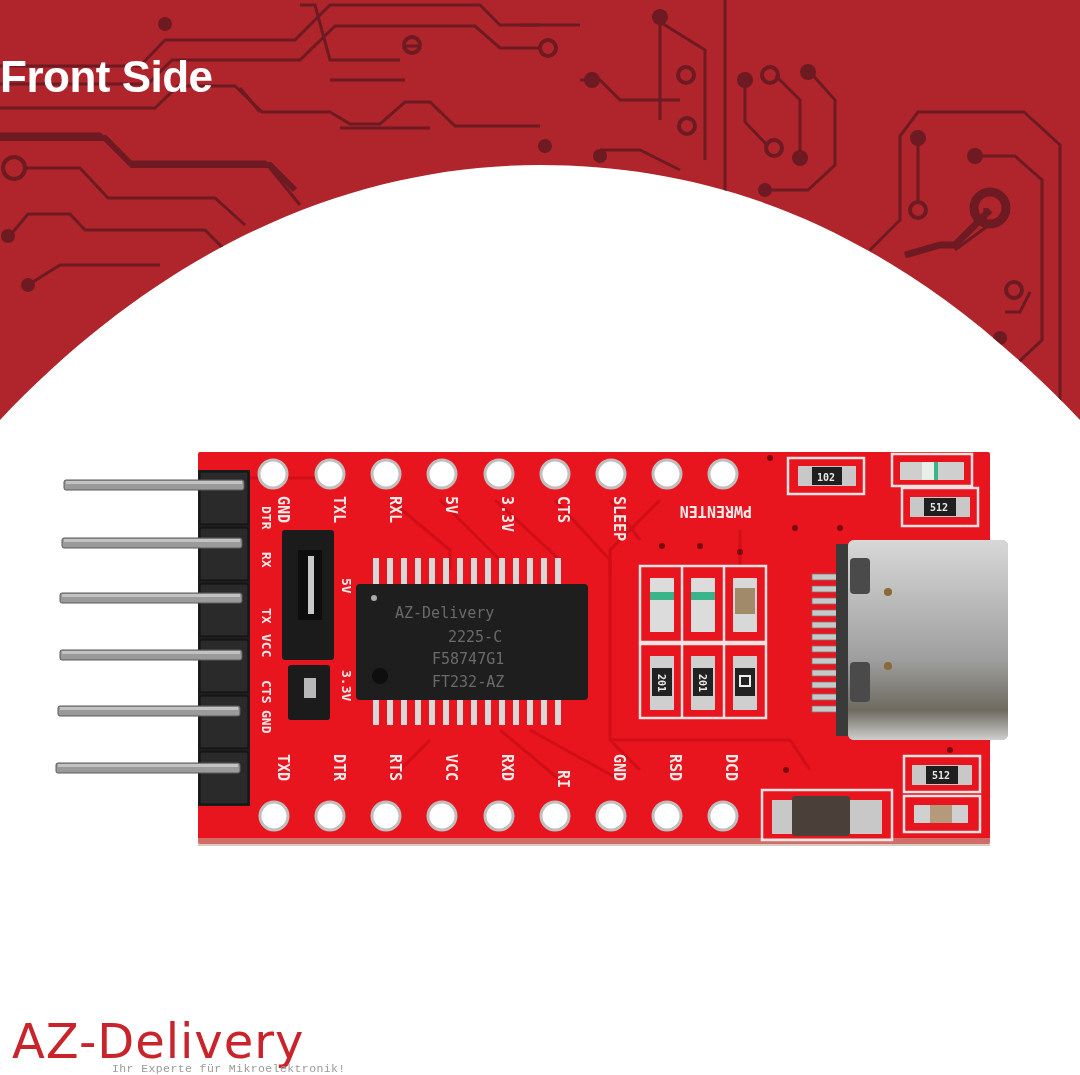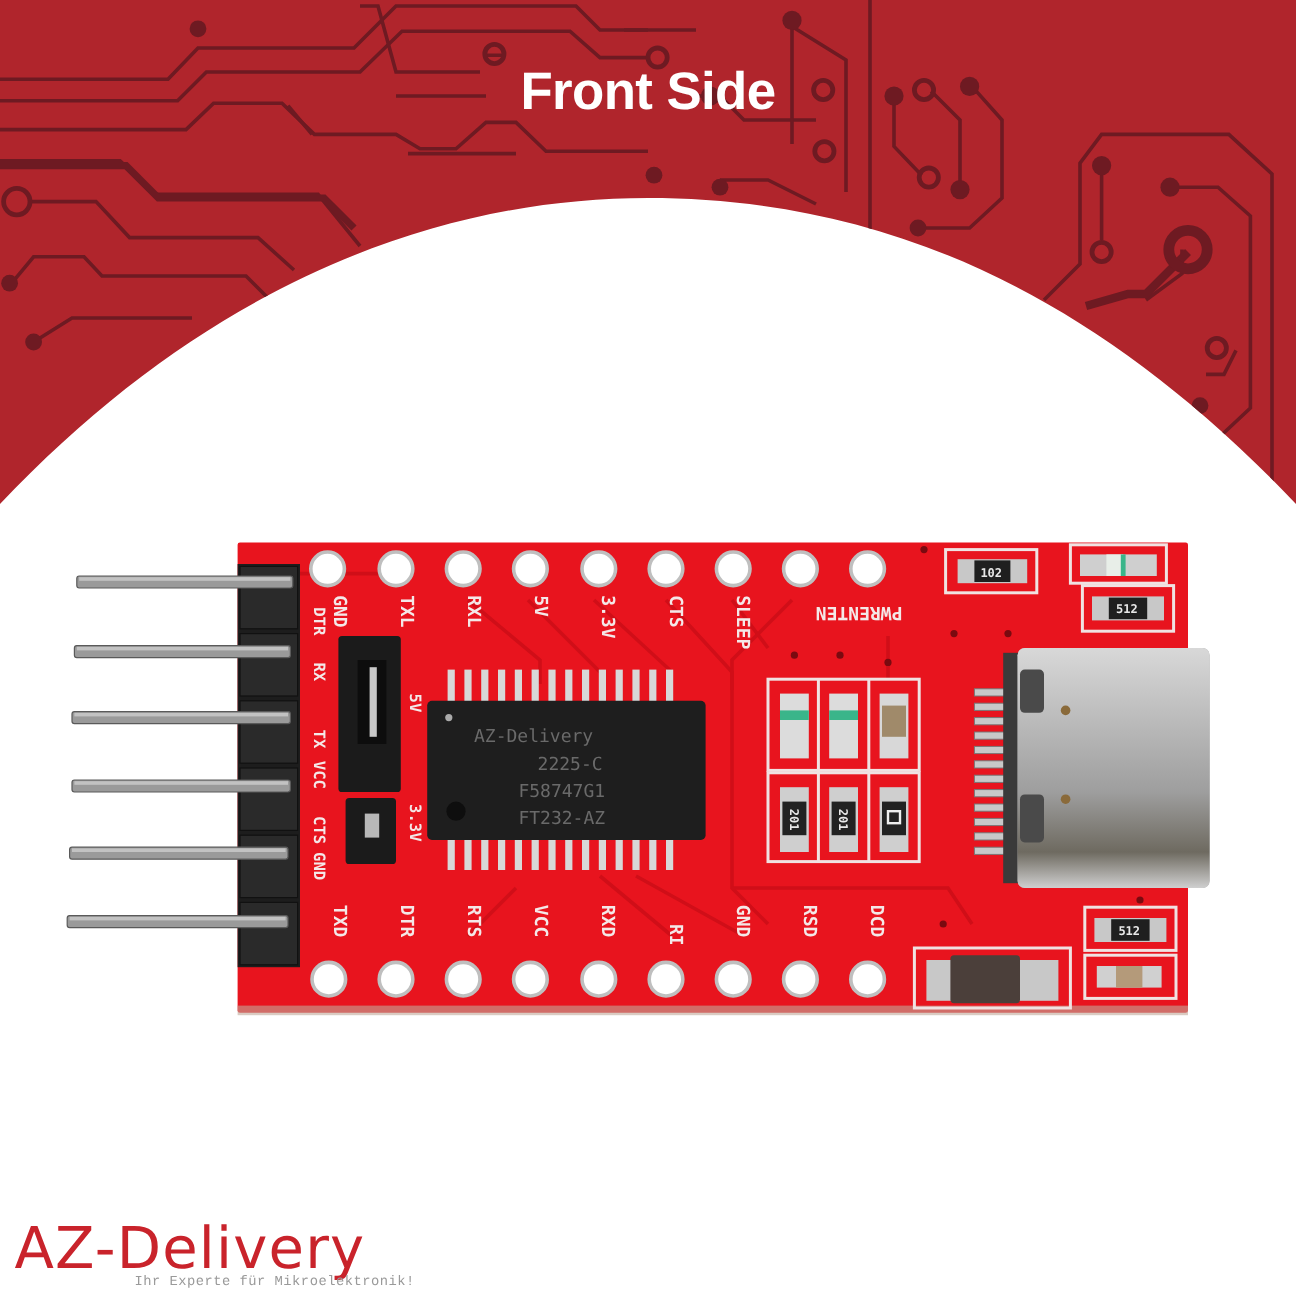--- a/index.html
+++ b/index.html
@@ -1,19 +1,19 @@
 <!DOCTYPE html>
 <html><head>
 <meta charset="utf-8">
 <style>
   html, body { margin:0; padding:0; }
   body { width:1080px; height:1075px; position:relative; overflow:hidden; background:#ffffff; font-family:"DejaVu Sans", sans-serif; }
   .banner { position:absolute; left:0; top:0; width:1080px; height:460px; }
   .banner svg { display:block; }
-  .title { position:absolute; left:0; width:1080px; top:52px; text-align:center; color:#fff; font-family:"Liberation Sans", sans-serif; font-weight:700; font-size:44px; letter-spacing:-0.5px; }
+  .title { position:absolute; left:0; width:1080px; top:52px; color:#fff; font-family:"Liberation Sans", sans-serif; font-weight:700; font-size:44px; letter-spacing:-0.5px; }
   .board-wrap { position:absolute; left:50px; top:440px; width:960px; height:420px; }
   .silk { font-family:"DejaVu Sans Mono", monospace; font-weight:700; fill:#f4e8e8; font-size:15px; }
   .chip-text { font-family:"DejaVu Sans Mono", monospace; fill:#6a6a6a; font-size:15px; }
   .smd-text { font-family:"DejaVu Sans Mono", monospace; fill:#e8e8e8; font-size:10px; font-weight:700; }
   .logo { position:absolute; left:12px; top:1015px; width:360px; height:60px; }
   .logo-main { position:absolute; left:0; top:0; color:#c9232b; font-family:"DejaVu Sans", sans-serif; font-size:48px; font-weight:400; letter-spacing:1px; line-height:52px; }
   .logo-sub { position:absolute; left:100px; top:47px; color:#9a9a9a; font-family:Liberation Mono, monospace; font-size:11.5px; letter-spacing:0.4px; }
 </style>
 </head>
 <body>

